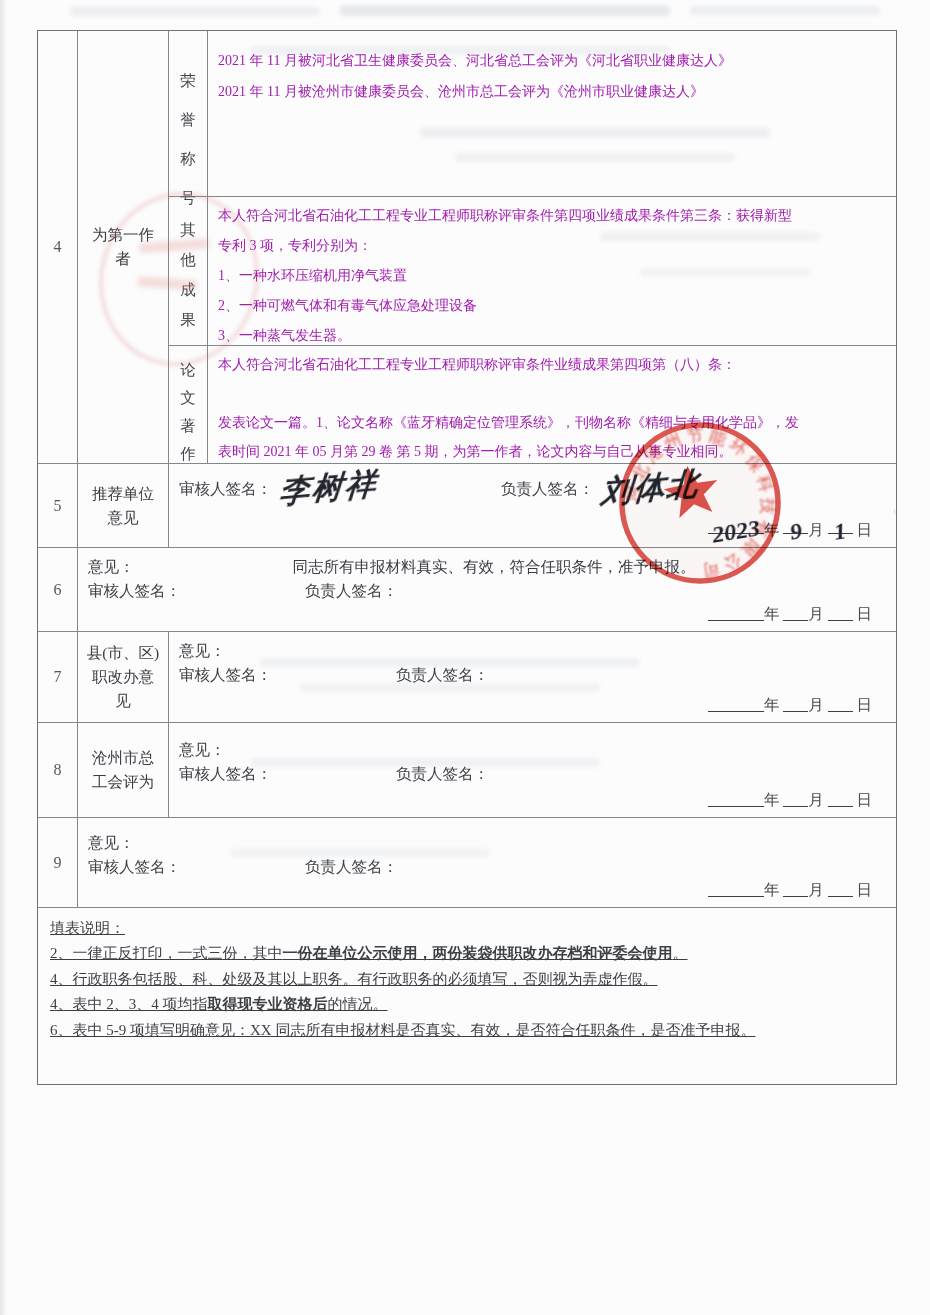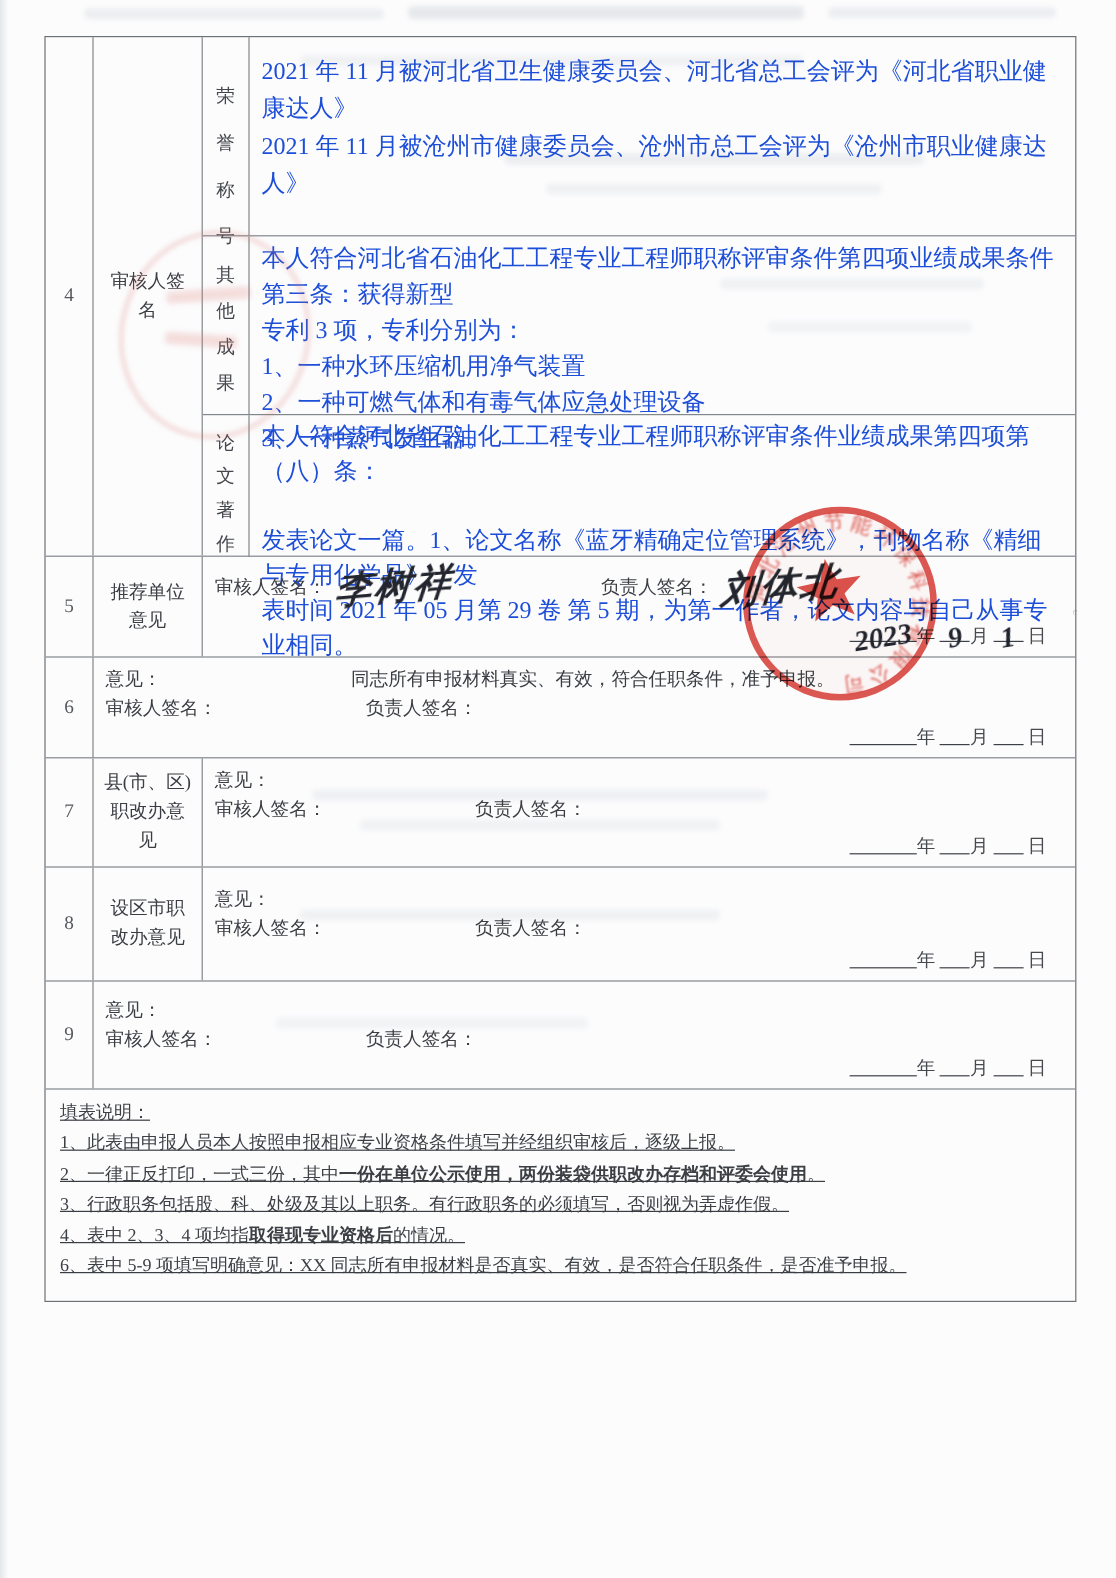--- a/index.html
+++ b/index.html
@@ -12,21 +12,21 @@
          border:1.5px solid #6d7277;box-sizing:border-box;background:transparent;}
   .trow{display:flex;box-sizing:border-box;border-bottom:1px solid #82878c;}
   .trow:last-child{border-bottom:none;}
   .cell{box-sizing:border-box;position:relative;}
   .c-no{width:40px;border-right:1px solid #82878c;display:flex;align-items:center;justify-content:center;
         font-size:16px;color:#55595e;}
   .c-label{width:91px;border-right:1px solid #82878c;display:flex;align-items:center;justify-content:center;
         text-align:center;font-size:15.5px;line-height:24px;padding:0 8px;}
   .c-sub{width:39px;border-right:1px solid #82878c;text-align:center;font-size:15.5px;
         white-space:pre-line;color:#43464b;}
-  .c-content{flex:1;font-size:20px;padding:8px 10px;color:#1d4ed8;}
+  .c-content{flex:1;font-size:14px;padding:8px 10px;color:#a21caf;}
   .pre{white-space:pre-line;}
   .subrow{display:flex;border-bottom:1px solid #82878c;box-sizing:border-box;}
   .subrow:last-child{border-bottom:none;}
   .r4-wrap{flex:1;display:flex;flex-direction:column;}
   .v-tall{line-height:39px;padding-top:30px;}
   .v-mid{line-height:30px;padding-top:18px;}
   .v-low{line-height:28px;padding-top:10px;}
   .honor{line-height:31px;padding-top:14px;}
   .other{line-height:30px;padding-top:4px;}
   .paper{line-height:29px;padding-top:4px;}
@@ -84,21 +84,21 @@
     <i style="left:28px;top:48px;width:70px;height:10px;transform:rotate(-18deg);"></i>
     <i style="left:36px;top:86px;width:60px;height:10px;transform:rotate(-10deg);"></i>
   </div>
 
   <span class="mark-gray" style="left:893px;top:505px;transform:rotate(20deg);">ᶜ</span>
 
   <div class="sheet">
 
     <div class="trow" style="height:433px;">
       <div class="cell c-no">4</div>
-      <div class="cell c-label">审核人签名</div>
+      <div class="cell c-label">为第一作者</div>
       <div class="r4-wrap">
         <div class="subrow" style="height:166px;">
           <div class="cell c-sub v-tall">荣
 誉
 称
 号</div>
           <div class="cell c-content pre honor">2021 年 11 月被河北省卫生健康委员会、河北省总工会评为《河北省职业健康达人》
 2021 年 11 月被沧州市健康委员会、沧州市总工会评为《沧州市职业健康达人》</div>
         </div>
         <div class="subrow" style="height:149px;">
@@ -171,21 +171,21 @@
         <div class="date-line">
           <span class="blank"></span><span>年</span>
           <span class="blank small"></span><span>月</span>
           <span class="blank small"></span> <span>日</span>
         </div>
       </div>
     </div>
 
     <div class="trow" style="height:95px;">
       <div class="cell c-no">8</div>
-      <div class="cell c-label">设区市职改办意见</div>
+      <div class="cell c-label">沧州市总工会评为</div>
       <div class="op-cell">
         <div class="op-line" style="margin-top:8px;"><span>意见：</span></div>
         <div class="sig-line">
           <span>审核人签名：</span>
           <span class="leader-part"><span>负责人签名：</span></span>
         </div>
         <div class="date-line">
           <span class="blank"></span><span>年</span>
           <span class="blank small"></span><span>月</span>
           <span class="blank small"></span> <span>日</span>
@@ -206,23 +206,22 @@
           <span class="blank small"></span><span>月</span>
           <span class="blank small"></span> <span>日</span>
         </div>
       </div>
     </div>
 
     <div class="trow" style="height:178px;text-decoration:underline;">
       <div class="notes">
         <div class="note-title">填表说明：</div>
         <div id="note-lines">
-            <div class="note-line"><span>1、此表由申报人员本人按照申报相应专业资格条件填写并经组织审核后，逐级上报。</span></div>
             <div class="note-line"><span>2、一律正反打印，一式三份，其中</span><span class="bold">一份在单位公示使用，两份装袋供职改办存档和评委会使用</span><span>。</span></div>
-            <div class="note-line"><span>3、行政职务包括股、科、处级及其以上职务。有行政职务的必须填写，否则视为弄虚作假。</span></div>
+            <div class="note-line"><span>4、行政职务包括股、科、处级及其以上职务。有行政职务的必须填写，否则视为弄虚作假。</span></div>
             <div class="note-line"><span>4、表中 2、3、4 项均指</span><span class="bold">取得现专业资格后</span><span>的情况。</span></div>
             <div class="note-line"><span>6、表中 5-9 项填写明确意见：XX 同志所有申报材料是否真实、有效，是否符合任职条件，是否准予申报。</span></div>
           </div>
       </div>
     </div>
 
   </div>
 
   <svg class="seal" viewBox="0 0 200 200">
     <circle cx="100" cy="100" r="78" fill="rgba(230,90,80,0.05)" stroke="#d6352b" stroke-width="5.5" opacity="0.82"></circle>

